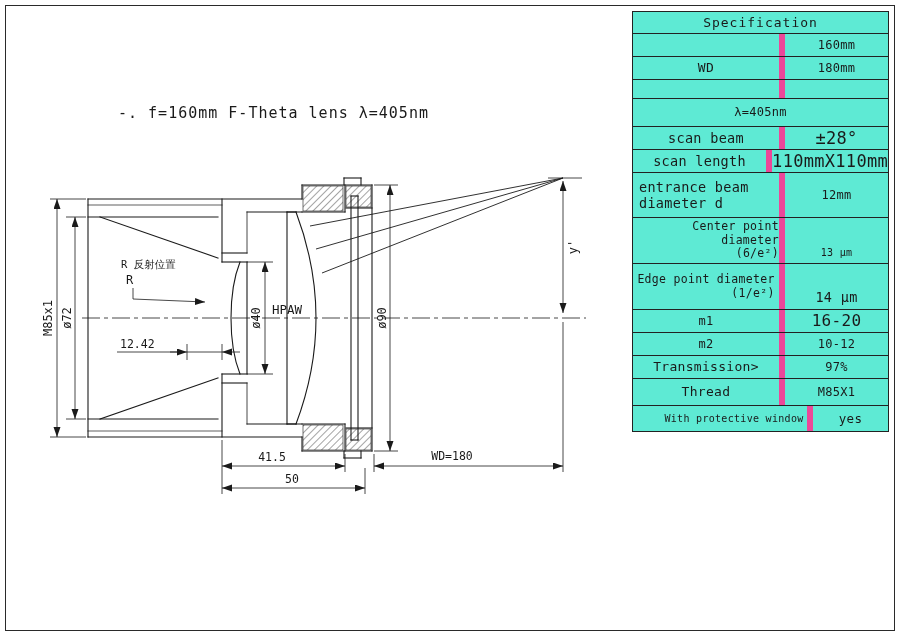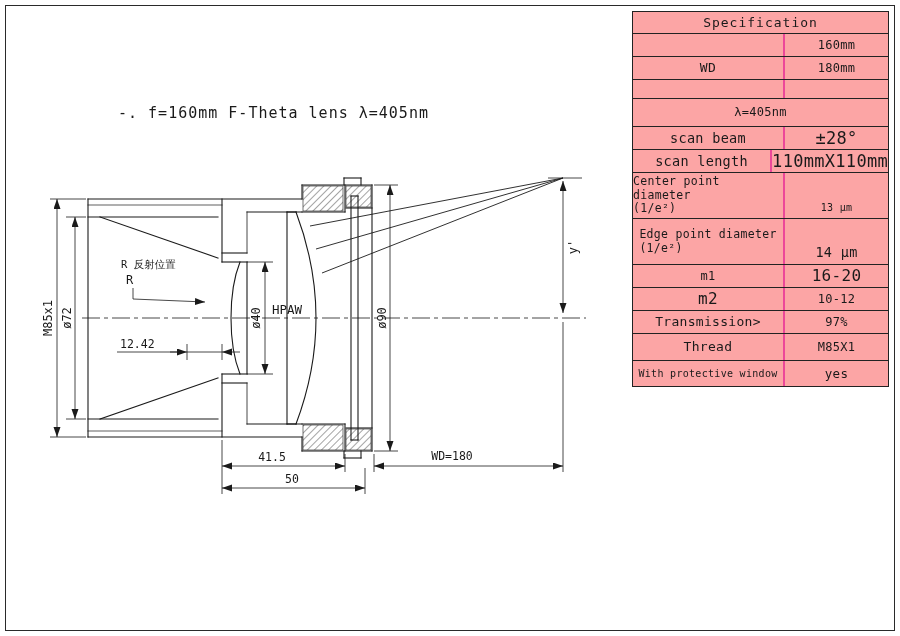--- a/index.html
+++ b/index.html
@@ -16,35 +16,35 @@
     left: 5px; top: 5px; right: 5px; bottom: 5px;
     border: 1px solid #2a2a2a;
   }
   .drawing { position: absolute; left: 0; top: 0; }
 
   .spec-table {
     position: absolute;
     left: 632px; top: 11px;
     width: 257px;
     border: 1px solid #222;
-    background: #fca5a5;
+    background: #5eead4;
   }
   .spec-header {
     height: 22px; line-height: 21px;
     text-align: center; font-size: 13px; letter-spacing: 1px;
     border-bottom: 1px solid #222;
   }
   .spec-row { display: flex; border-bottom: 1px solid #222; }
-  .spec-row:last-child { border-bottom: none; }
+  .spec-row:last-child { border-bottom: none; margin-left: 28px; }
   .cell {
     display: flex; align-items: center; justify-content: center;
-    text-align: left; white-space: pre-line;
+    text-align: right; white-space: pre-line;
     line-height: 1.2; letter-spacing: 0.3px;
   }
-  .lbl { width: 152px; border-right: 2px solid #ec4899; }
+  .lbl { width: 152px; border-right: 6px solid #ec4899; }
   .val { flex: 1; }
   .left { justify-content: flex-start; text-align: left; padding-left: 6px; }
   .low  { align-items: flex-end; padding-bottom: 4px; }
 </style>
 </head>
 <body>
 
 <div class="frame"></div>
 
 <svg class="drawing" width="632" height="636" viewBox="0 0 632 636" xmlns="http://www.w3.org/2000/svg">
@@ -207,36 +207,41 @@
     <div class="cell val" style="font-size:12px">λ=405nm</div>
   </div>
   <div class="spec-row" style="height:23px">
     <div class="cell lbl" style="font-size:13.5px">scan beam</div>
     <div class="cell val" style="font-size:17px">±28°</div>
   </div>
   <div class="spec-row" style="height:23px">
     <div class="cell lbl" style="font-size:13.5px">scan length</div>
     <div class="cell val" style="font-size:17px">110mmX110mm</div>
   </div>
+  <div class="spec-row" style="height:45px">
+    <div class="cell lbl left" style="font-size:13.5px">entrance beam
+diameter d</div>
+    <div class="cell val" style="font-size:12px">12mm</div>
+  </div>
   <div class="spec-row" style="height:46px">
     <div class="cell lbl" style="font-size:11.5px">Center point diameter
-(1/e²)</div>
+(6/e²)</div>
     <div class="cell val low" style="font-size:10px">13 µm</div>
   </div>
   <div class="spec-row" style="height:46px">
     <div class="cell lbl" style="font-size:11.5px">Edge point diameter
 (1/e²)</div>
     <div class="cell val low" style="font-size:13.5px">14 µm</div>
   </div>
   <div class="spec-row" style="height:23px">
     <div class="cell lbl" style="font-size:12px">m1</div>
     <div class="cell val" style="font-size:16px">16-20</div>
   </div>
   <div class="spec-row" style="height:23px">
-    <div class="cell lbl" style="font-size:16px">m2</div>
+    <div class="cell lbl" style="font-size:12px">m2</div>
     <div class="cell val" style="font-size:12px">10-12</div>
   </div>
   <div class="spec-row" style="height:23px">
     <div class="cell lbl" style="font-size:13px">Transmission&gt;</div>
     <div class="cell val" style="font-size:12px">97%</div>
   </div>
   <div class="spec-row" style="height:27px">
     <div class="cell lbl" style="font-size:13px">Thread</div>
     <div class="cell val" style="font-size:12px">M85X1</div>
   </div>

